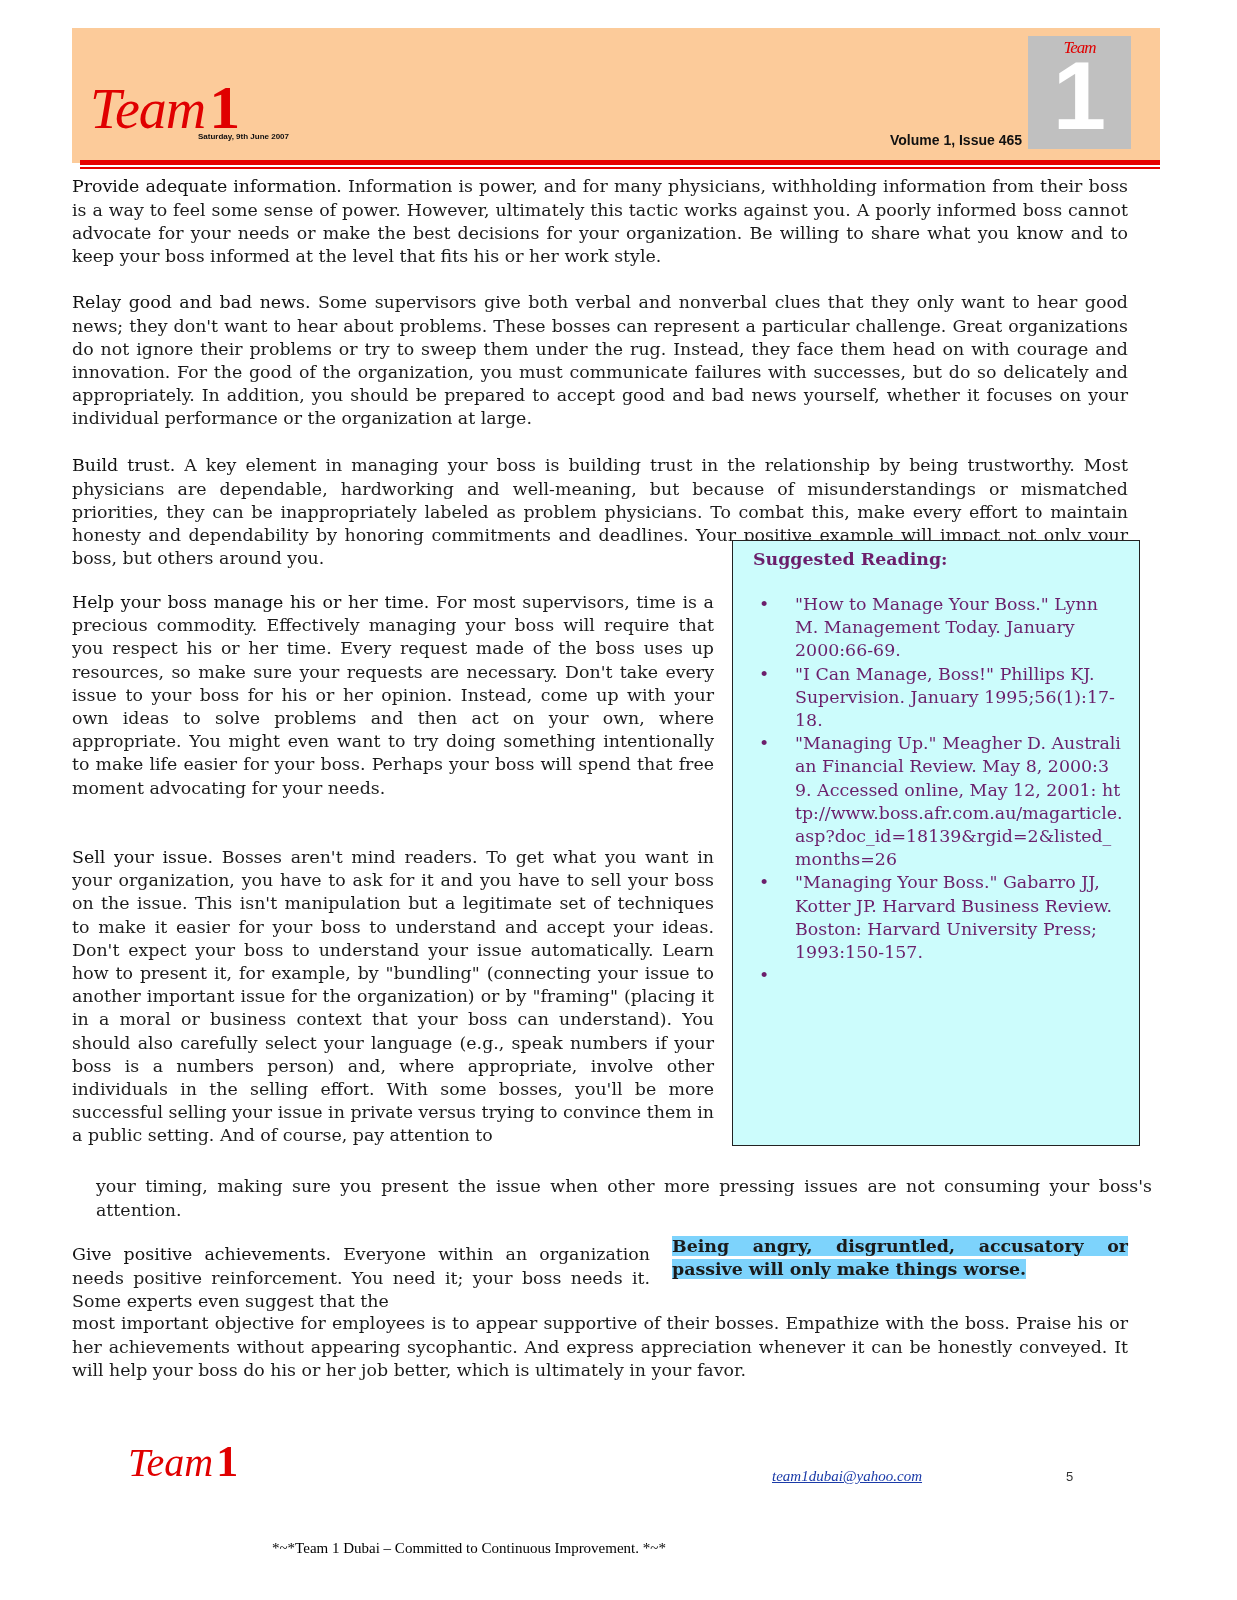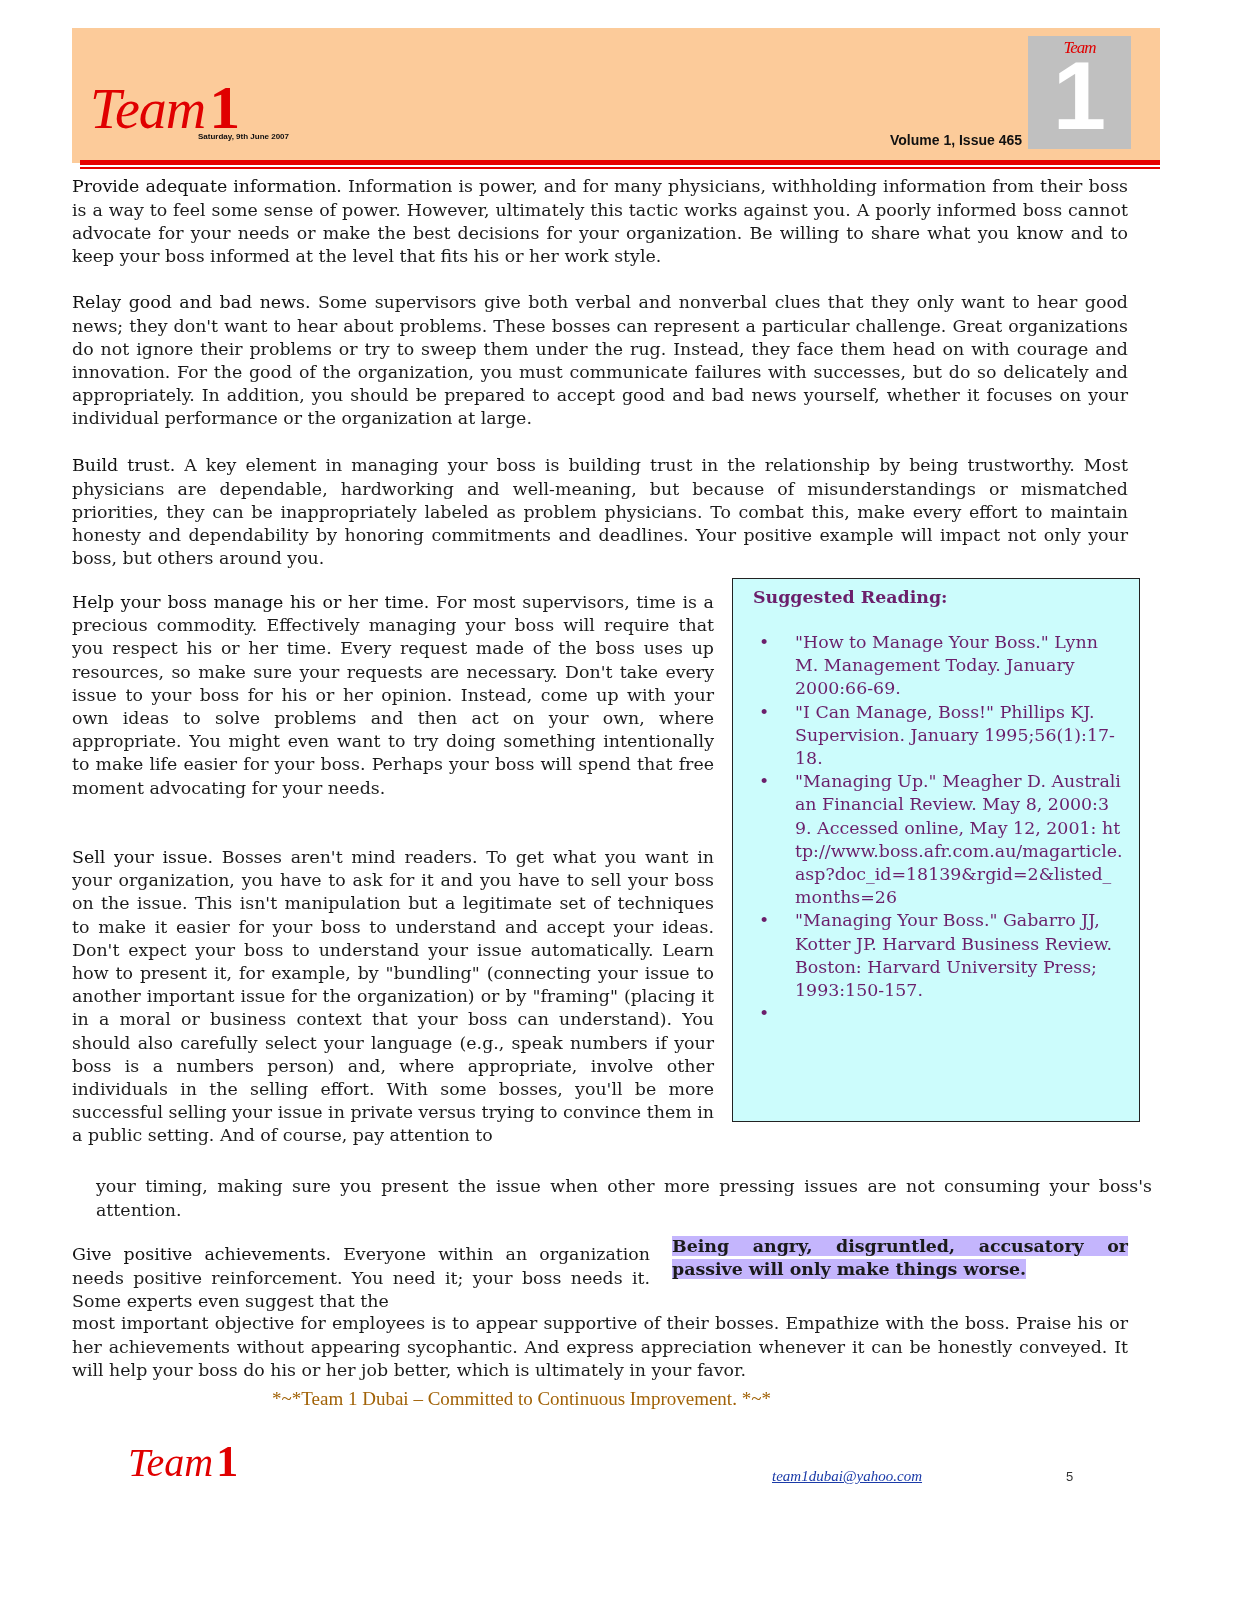--- a/index.html
+++ b/index.html
@@ -13,32 +13,32 @@
   .badge { position: absolute; left: 956px; top: 8px; width: 103px; height: 113px; background: #c0c0c0; }
   .badge .t { position: absolute; left: 0; right: 0; top: 2px; text-align: center; font-family: "Liberation Serif", serif; font-style: italic; color: #e00000; font-size: 17px; letter-spacing: -1px; }
   .badge .n { position: absolute; left: 0; right: 0; top: 12px; text-align: center; font-family: "Liberation Sans", sans-serif; font-weight: bold; color: #ffffff; font-size: 96px; line-height: 1; }
   .rule1 { position: absolute; left: 80px; top: 160px; width: 1080px; height: 5px; background: #e60000; }
   .rule2 { position: absolute; left: 80px; top: 167px; width: 1080px; height: 2px; background: #e60000; }
 
   .body-text { position: absolute; left: 72px; width: 1056px; font-size: 17.4px; line-height: 23.2px; text-align: justify; color: #1c1c1c; }
   .body-text b { font-weight: normal; color: #111; }
   .narrow { width: 642px; margin-top: 15px; }
 
-  .sidebar { position: absolute; left: 732px; top: 578px; width: 408px; height: 544px; background: #ccfcfc; border: 1.5px solid #222; box-sizing: border-box; padding: 8px 16px 16px 20px; color: #6b1f6b; }
+  .sidebar { position: absolute; left: 732px; top: 540px; width: 408px; height: 606px; background: #ccfcfc; border: 1.5px solid #222; box-sizing: border-box; padding: 8px 16px 16px 20px; color: #6b1f6b; }
   .sidebar h3 { margin: 0 0 24px 0; font-size: 17.4px; font-weight: bold; color: #6b1f6b; }
   .sidebar ul { margin: 0; padding: 0; list-style: none; }
   .sidebar li { position: relative; padding-left: 42px; font-size: 17.4px; line-height: 23.2px; }
   .sidebar li .bullet { position: absolute; left: 6px; top: 0; }
 
   .callout { position: absolute; left: 672px; top: 1235px; width: 456px; font-family: "DejaVu Serif", serif; font-weight: bold; font-size: 17.4px; line-height: 23.2px; text-align: justify; }
-  .callout span { background: #c4b5fd; }
+  .callout span { background: #7dd3fc; }
 
   .footer-brand { position: absolute; left: 128px; top: 1440px; font-family: "Liberation Serif", serif; font-style: italic; color: #e00000; font-size: 40px; line-height: 1; }
   .footer-brand .num { font-style: normal; font-weight: bold; font-size: 44px; margin-left: 3px; }
-  .footer-text { position: absolute; left: 272px; top: 1388px; font-family: "Liberation Serif", serif; font-size: 19px; color: #a16207; }
+  .footer-text { position: absolute; left: 272px; top: 1540px; font-family: "Liberation Serif", serif; font-size: 15px; color: #000000; }
   .footer-email { position: absolute; left: 772px; top: 1468px; font-family: "Liberation Serif", serif; font-style: italic; font-size: 15px; color: #1a3aa8; text-decoration: underline; }
   .page-num { position: absolute; left: 1066px; top: 1469px; font-family: "Liberation Sans", sans-serif; font-size: 13px; color: #333; }
 </style>
 </head>
 <body>
 
 <div class="masthead">
   <div class="brand"><span>Team</span><span class="num">1</span></div>
   <div class="date">Saturday, 9th June 2007</div>
   <div class="volume">Volume 1, Issue 465</div>

